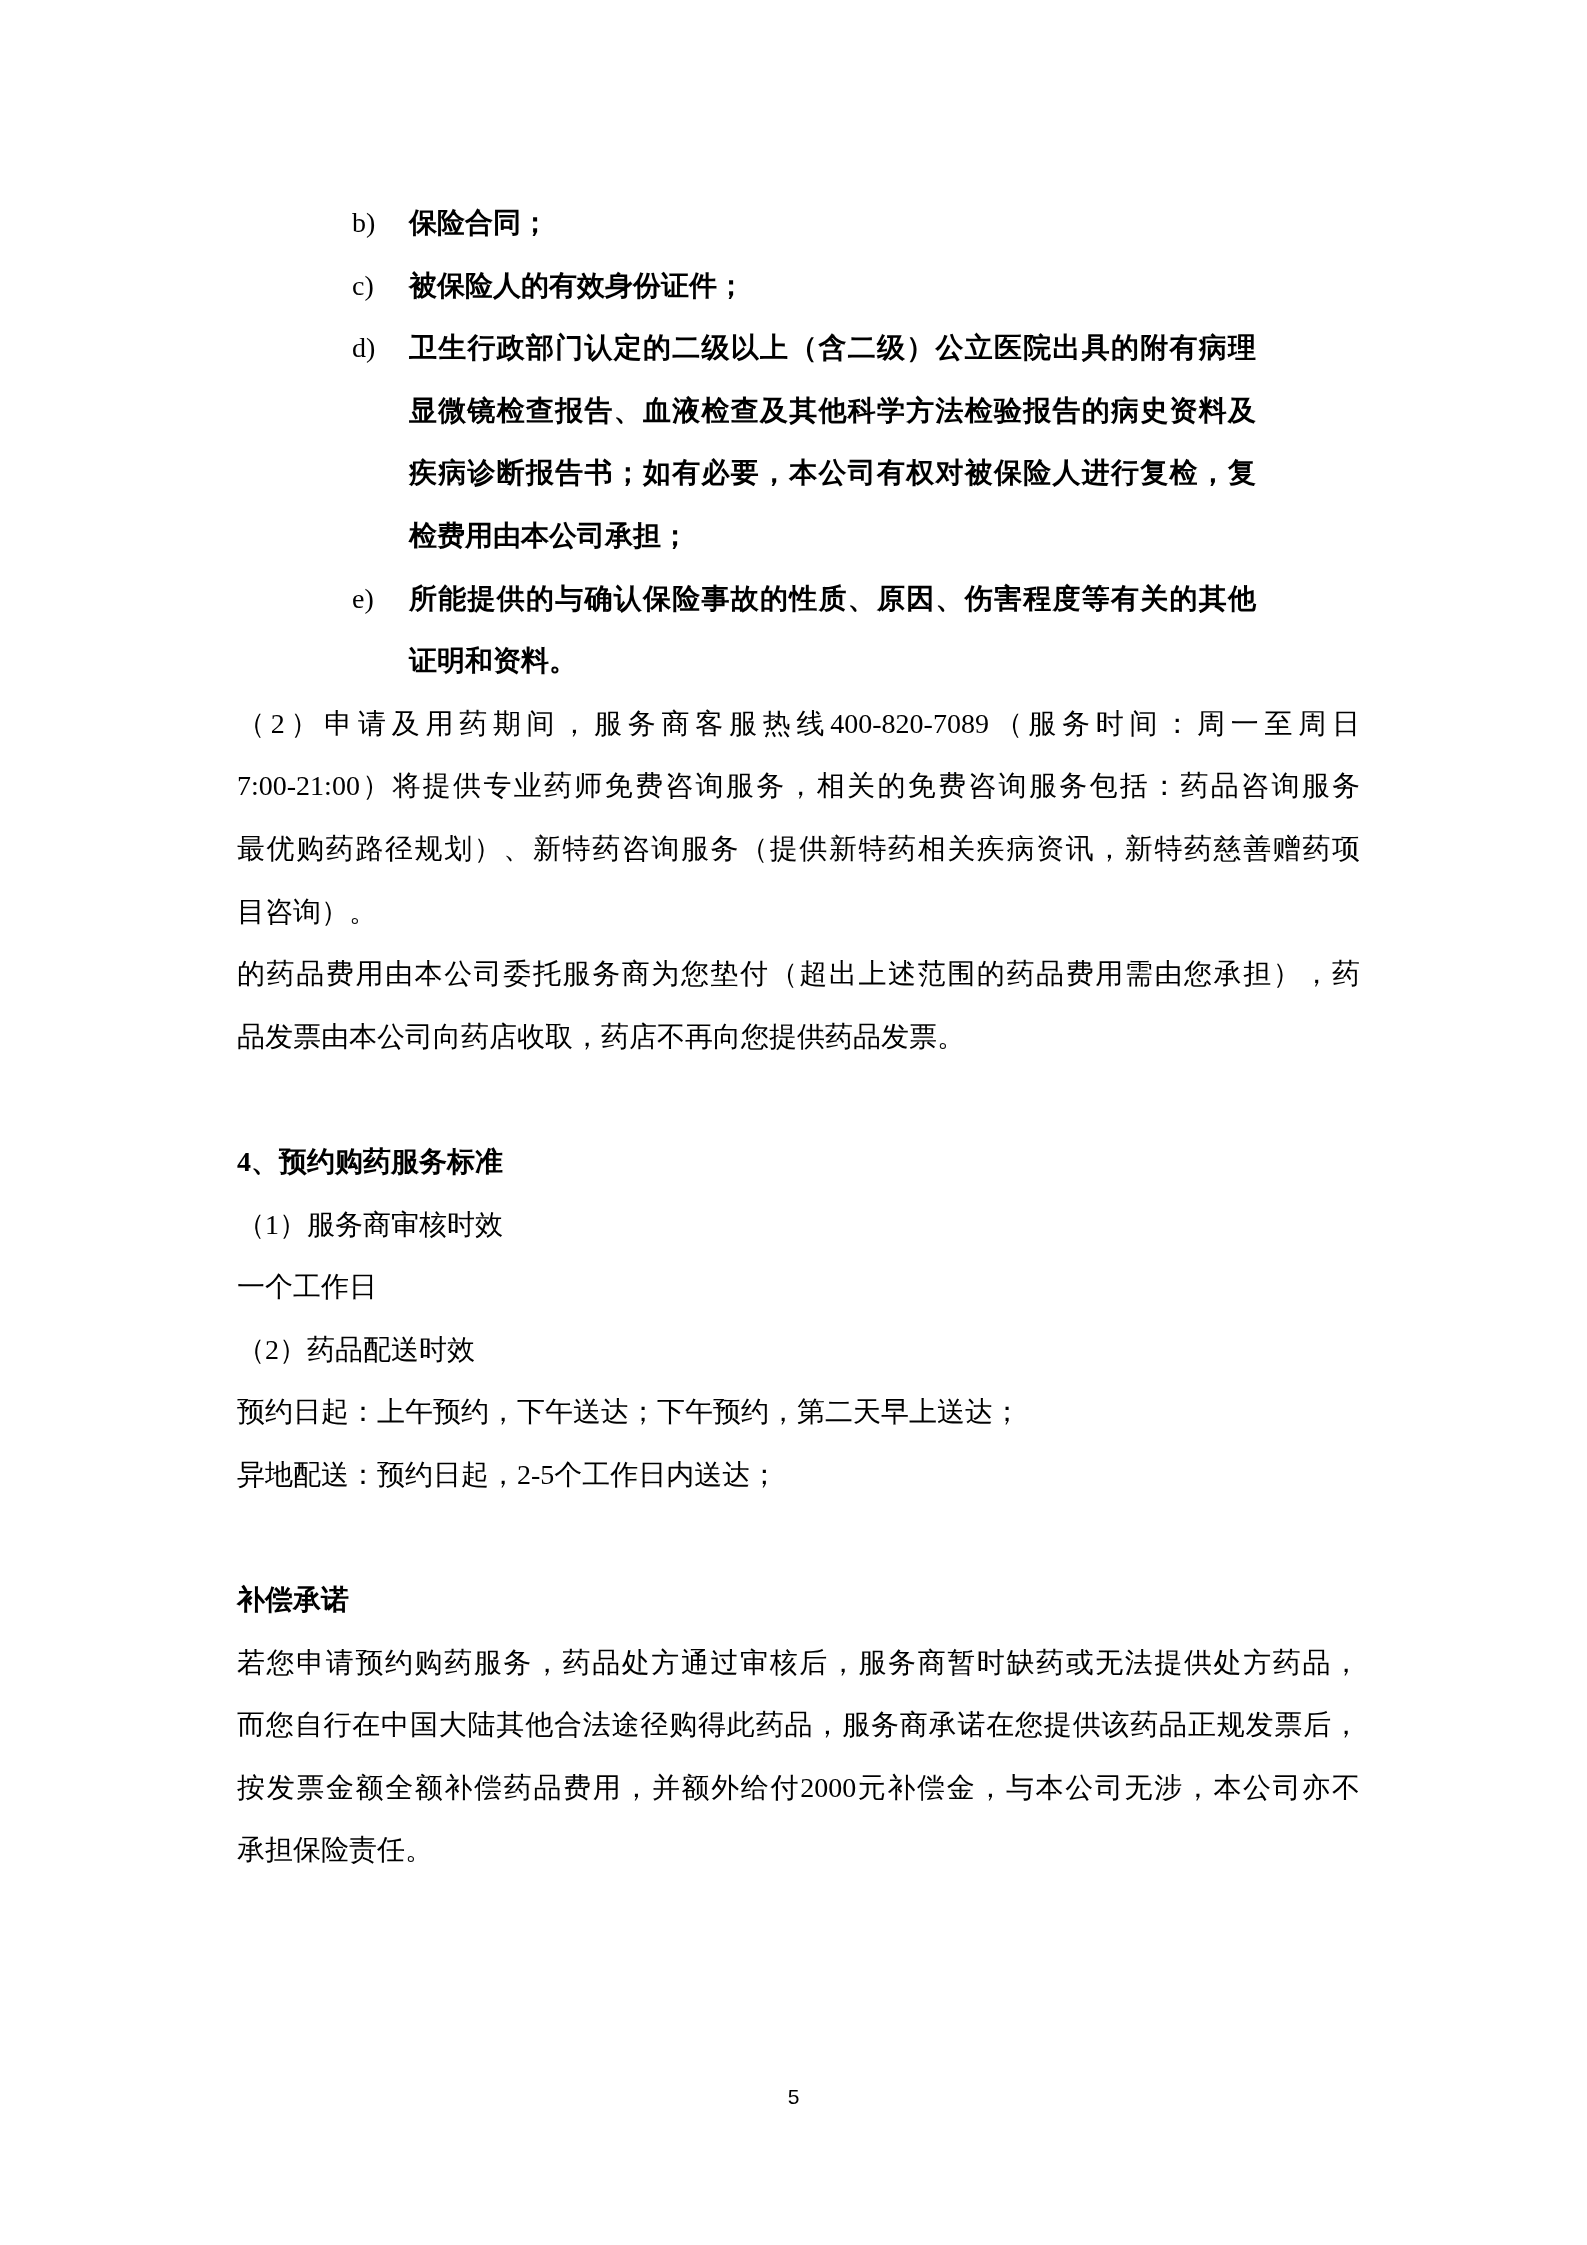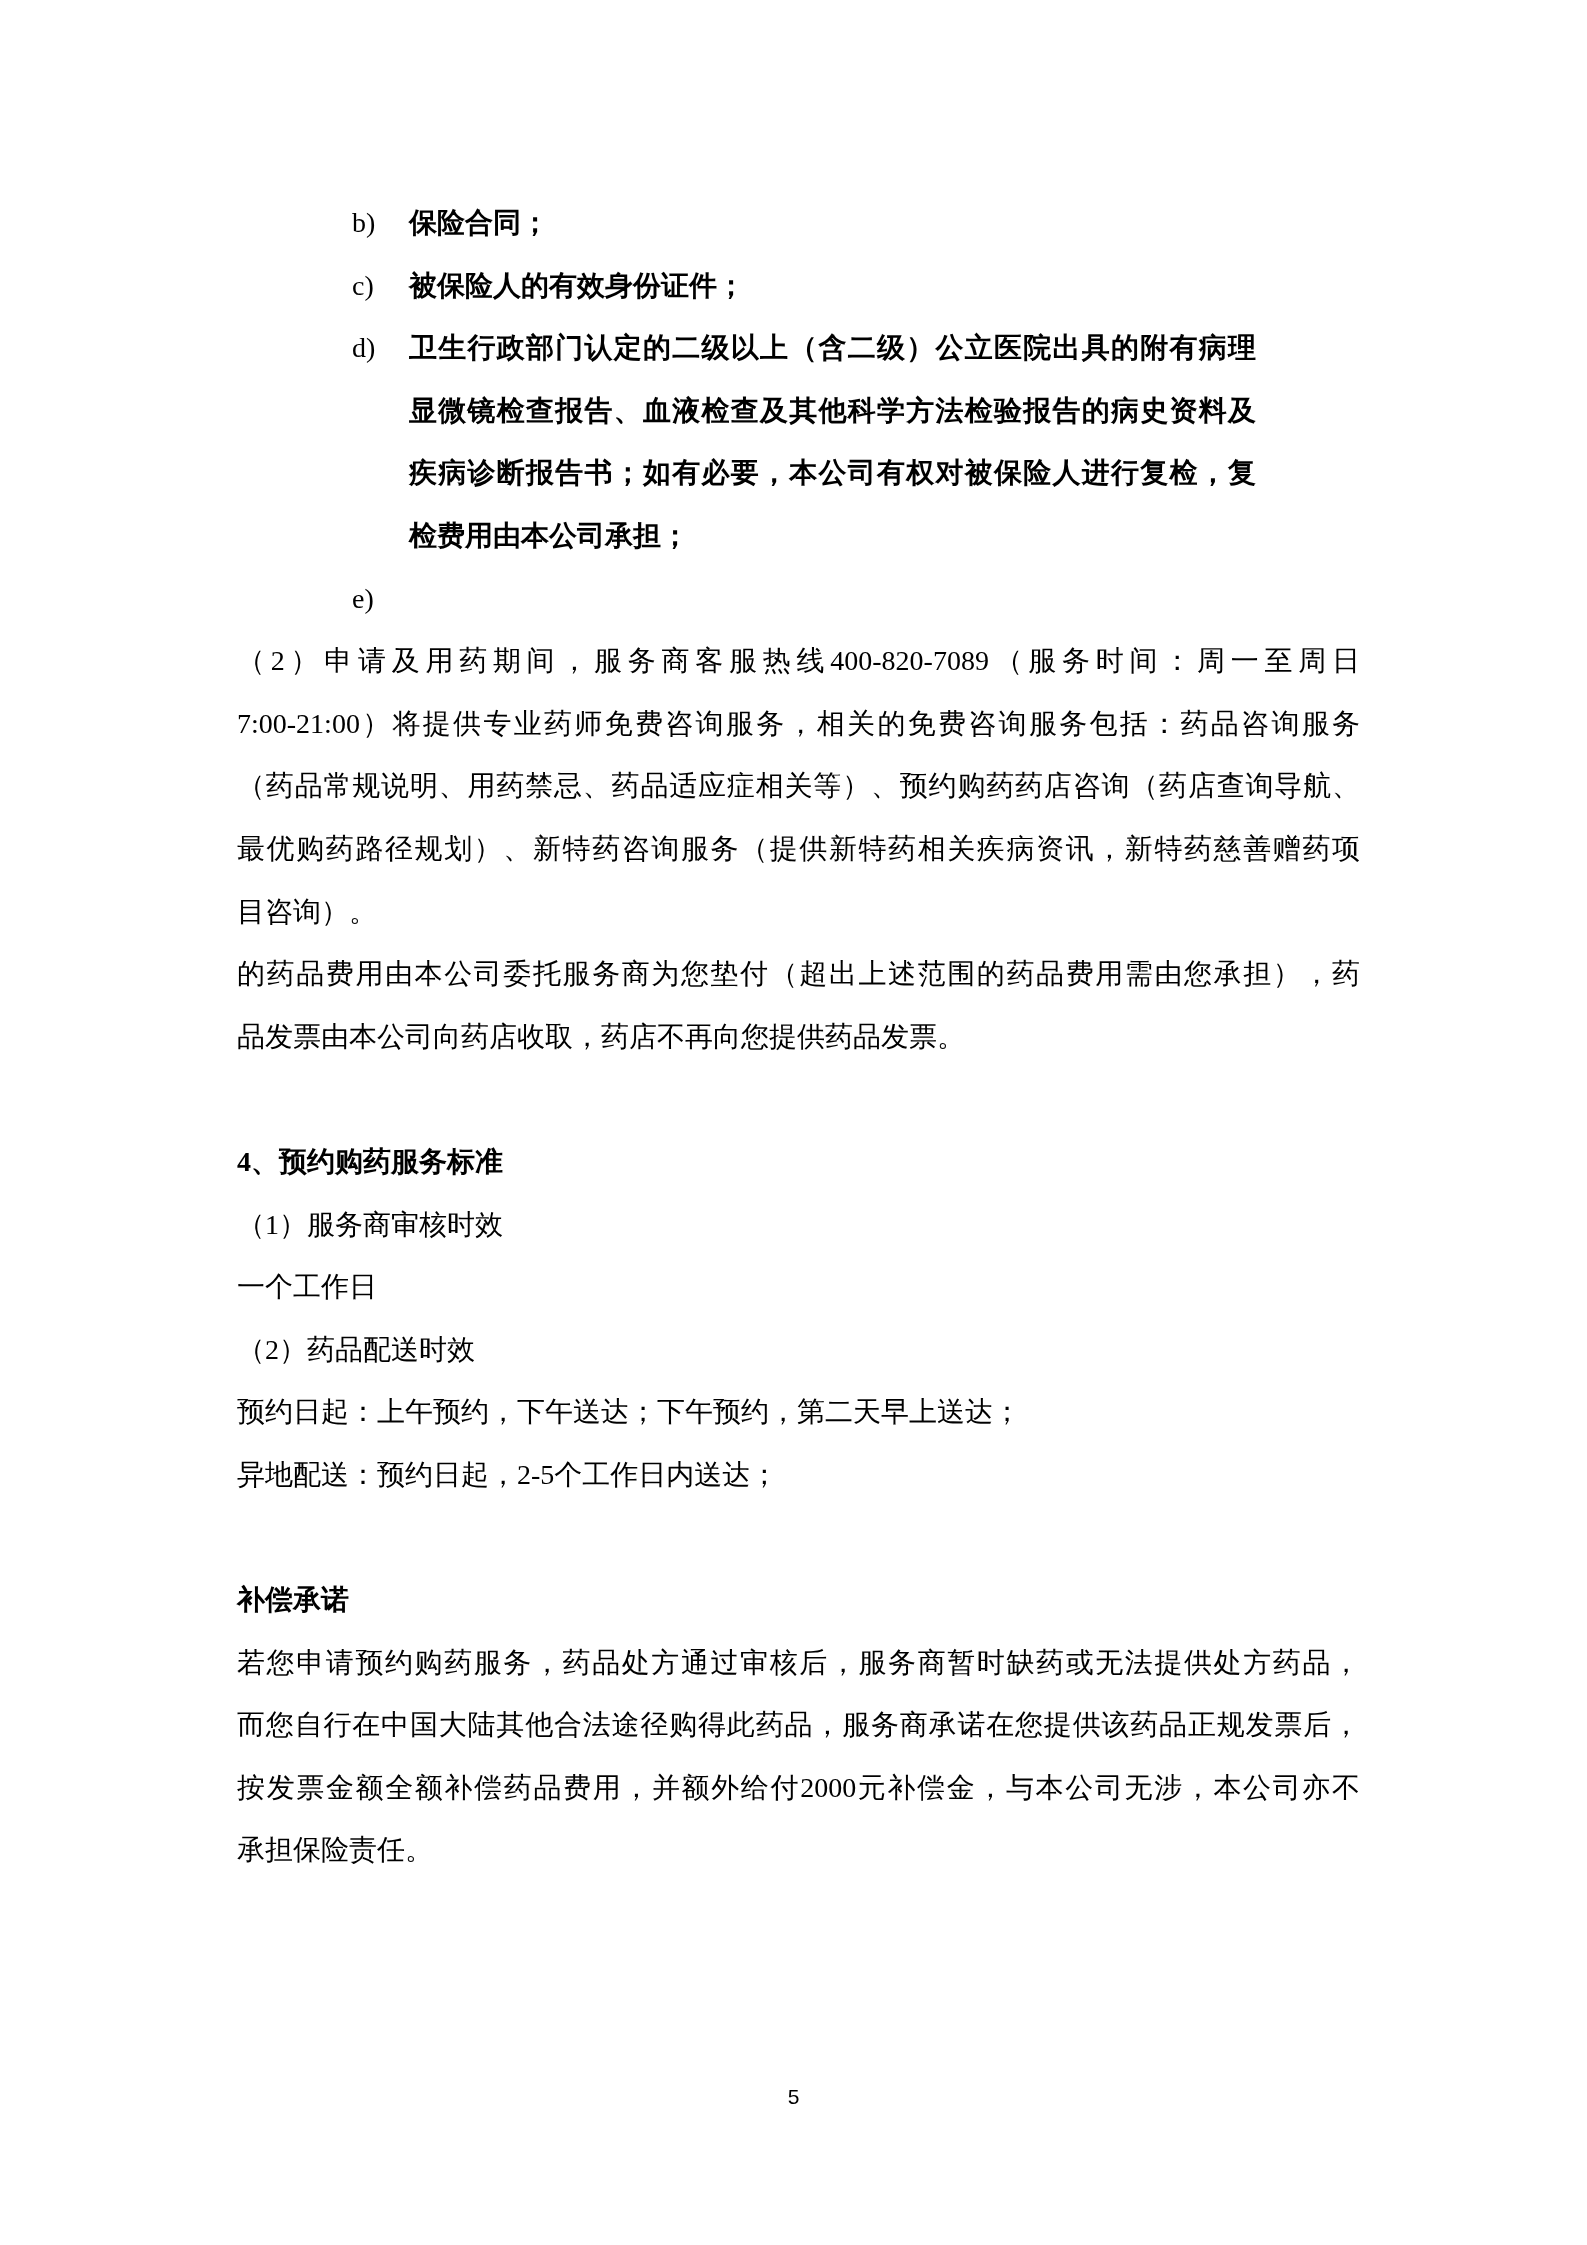--- a/index.html
+++ b/index.html
@@ -84,26 +84,29 @@
       <div class="li-lines">
         <div class="line jl">卫生行政部门认定的二级以上（含二级）公立医院出具的附有病理</div>
         <div class="line jl">显微镜检查报告、血液检查及其他科学方法检验报告的病史资料及</div>
         <div class="line jl">疾病诊断报告书；如有必要，本公司有权对被保险人进行复检，复</div>
         <div class="line">检费用由本公司承担；</div>
       </div>
     </div>
 
     <div class="list-row">
       <div class="line marker">e)</div>
+      <div class="li-lines">
+        <div class="line jl">所能提供的与确认保险事故的性质、原因、伤害程度等有关的其他</div>
+        <div class="line">证明和资料。</div>
+      </div>
     </div>
 
     <div>
       <div class="line jl">（2）申请及用药期间，服务商客服热线400-820-7089（服务时间：周一至周日</div>
       <div class="line jl">7:00-21:00）将提供专业药师免费咨询服务，相关的免费咨询服务包括：药品咨询服务</div>
-      <div class="line jl">（药品常规说明、用药禁忌、药品适应症相关等）、预约购药药店咨询（药店查询导航、</div>
       <div class="line jl">最优购药路径规划）、新特药咨询服务（提供新特药相关疾病资讯，新特药慈善赠药项</div>
       <div class="line">目咨询）。</div>
     </div>
 
     <div>
       <div class="line jl">的药品费用由本公司委托服务商为您垫付（超出上述范围的药品费用需由您承担），药</div>
       <div class="line">品发票由本公司向药店收取，药店不再向您提供药品发票。</div>
     </div>
 
     <div class="blank"></div>

